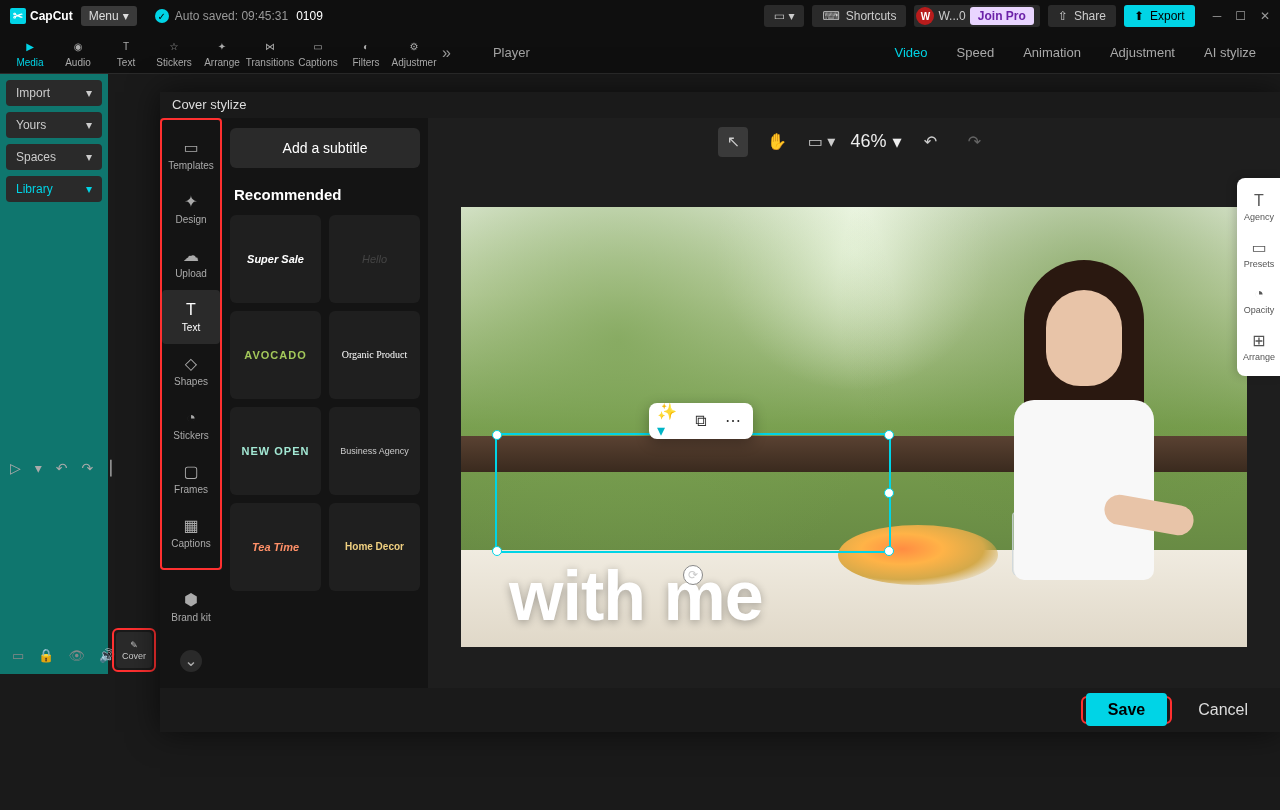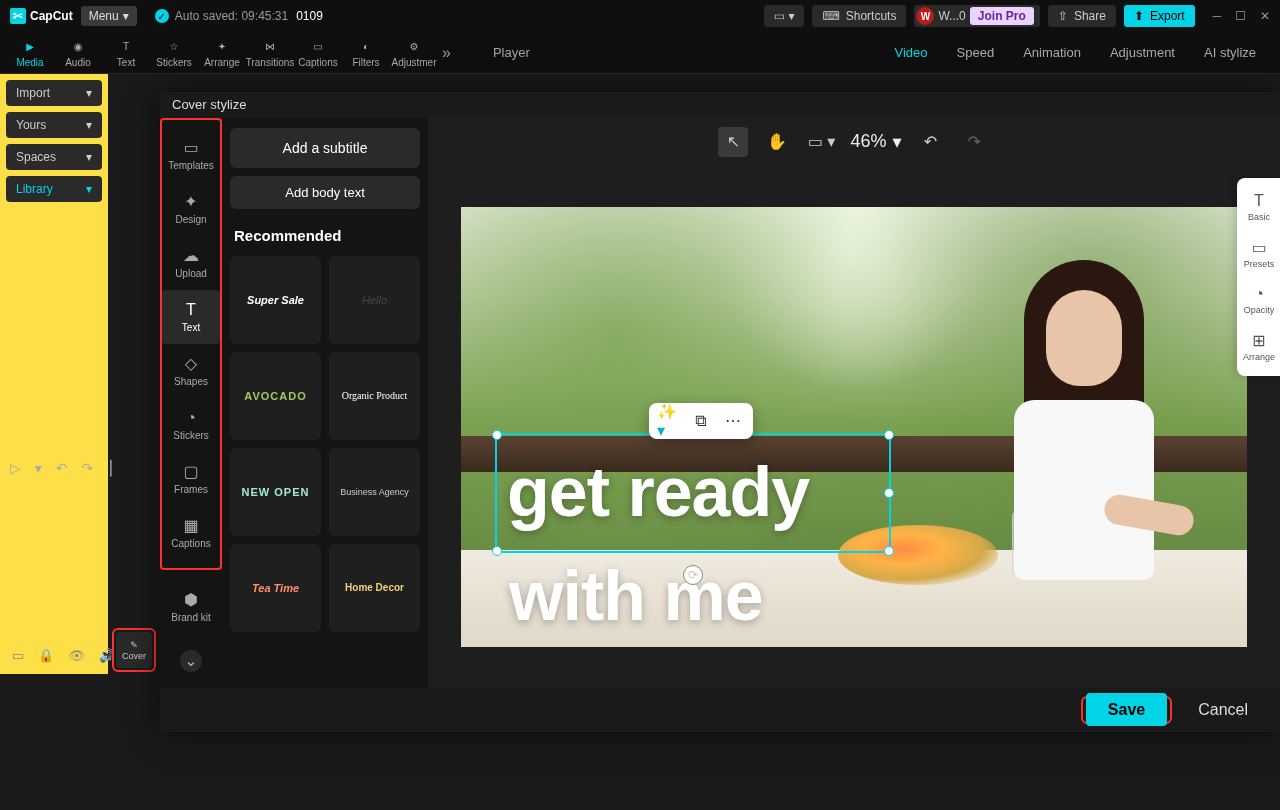--- a/index.html
+++ b/index.html
@@ -25,21 +25,21 @@
 .tooltab { display: flex; flex-direction: column; align-items: center; justify-content: center; width: 48px; height: 42px; font-size: 10px; color: #aaa; cursor: pointer; gap: 2px; }
 .tooltab.active { color: #00d4e6; }
 .tooltab-icon { width: 18px; height: 18px; display: flex; align-items: center; justify-content: center; }
 .tooltabs .more { margin-left: 4px; color: #999; cursor: pointer; }
 .player-label { margin-left: 42px; color: #a3a3a3; font-size: 13px; }
 .tooltabs-right { margin-left: auto; display: flex; gap: 29px; padding-right: 18px; font-size: 13px; }
 .right-tab { color: #aaa; cursor: pointer; }
 .right-tab.active { color: #00d4e6; font-weight: 500; }
 
 
-.left-panel { position: absolute; left: 0; top: 74px; width: 108px; height: 600px; background: #fde047; padding: 6px; display: flex; flex-direction: column; gap: 6px; }
+.left-panel { position: absolute; left: 0; top: 74px; width: 108px; height: 600px; background: #0f766e; padding: 6px; display: flex; flex-direction: column; gap: 6px; }
 .left-item { background: #2a2a2a; border-radius: 4px; padding: 6px 10px; font-size: 12px; color: #ccc; cursor: pointer; display: flex; justify-content: space-between; align-items: center; }
 .left-item.active { color: #00d4e6; }
 
 
 .modal { position: absolute; left: 160px; top: 92px; width: 1120px; height: 640px; background: #1a1a1a; display: flex; flex-direction: column; box-shadow: 0 0 30px rgba(0,0,0,0.6); }
 .modal-header { height: 28px; display: flex; align-items: center; padding: 0 12px; color: #ddd; font-size: 13px; background: #1a1a1a; }
 .modal-body { flex: 1; display: flex; }
 
 
 .modal-sidebar { width: 62px; background: #141414; display: flex; flex-direction: column; align-items: center; padding: 8px 0; gap: 0; border: 2px solid #ff3030; border-radius: 4px; }
@@ -300,21 +300,20 @@
             <span>Brand kit</span>
           </div>
         <div class="ms-item">
             <span class="ms-icon" style="background:#2a2a2a;border-radius:50%;width:22px;height:22px;display:flex;align-items:center;justify-content:center;">⌄</span>
           </div>
       </div>
     </div>
 
     <div class="text-panel">
       <div class="text-btn">Add a subtitle</div>
-      <div class="text-btn small">Add body text</div>
       <div class="section-title">Recommended</div>
       <div class="text-grid">
         <div class="text-card">
             <span class="tc-supersale">Super Sale</span>
           </div>
         <div class="text-card">
             <span class="tc-hello">Hello</span>
           </div>
         <div class="text-card">
             <span class="tc-avocado">AVOCADO</span>
@@ -356,42 +355,41 @@
           <div class="railing"></div>
           <div class="table-surface"></div>
           <div class="fruit-bowl"></div>
           <div class="glass-cup"></div>
           <div class="woman">
             <div class="woman-hair"></div>
             <div class="woman-face"></div>
             <div class="woman-body"></div>
             <div class="woman-arm"></div>
           </div>
-          <div class="big-text text-getready">get ready</div>
           <div class="big-text text-withme">with me</div>
           <div class="selection-box">
             <div class="sel-handle sh-tl"></div>
             <div class="sel-handle sh-tr"></div>
             <div class="sel-handle sh-bl"></div>
             <div class="sel-handle sh-br"></div>
             <div class="sel-handle sh-mr"></div>
             <div class="rotate-handle">⟳</div>
           </div>
           <div class="floating-toolbar">
             <div class="ft-btn magic">✨ ▾</div>
             <div class="ft-btn">⧉</div>
             <div class="ft-btn">⋯</div>
           </div>
         </div>
       </div>
 
       <div class="right-rail">
         <div class="rr-item">
             <span class="rr-icon">T</span>
-            <span>Basic</span>
+            <span>Agency</span>
           </div>
         <div class="rr-item">
             <span class="rr-icon">▭</span>
             <span>Presets</span>
           </div>
         <div class="rr-item">
             <span class="rr-icon">◔</span>
             <span>Opacity</span>
           </div>
         <div class="rr-item">

